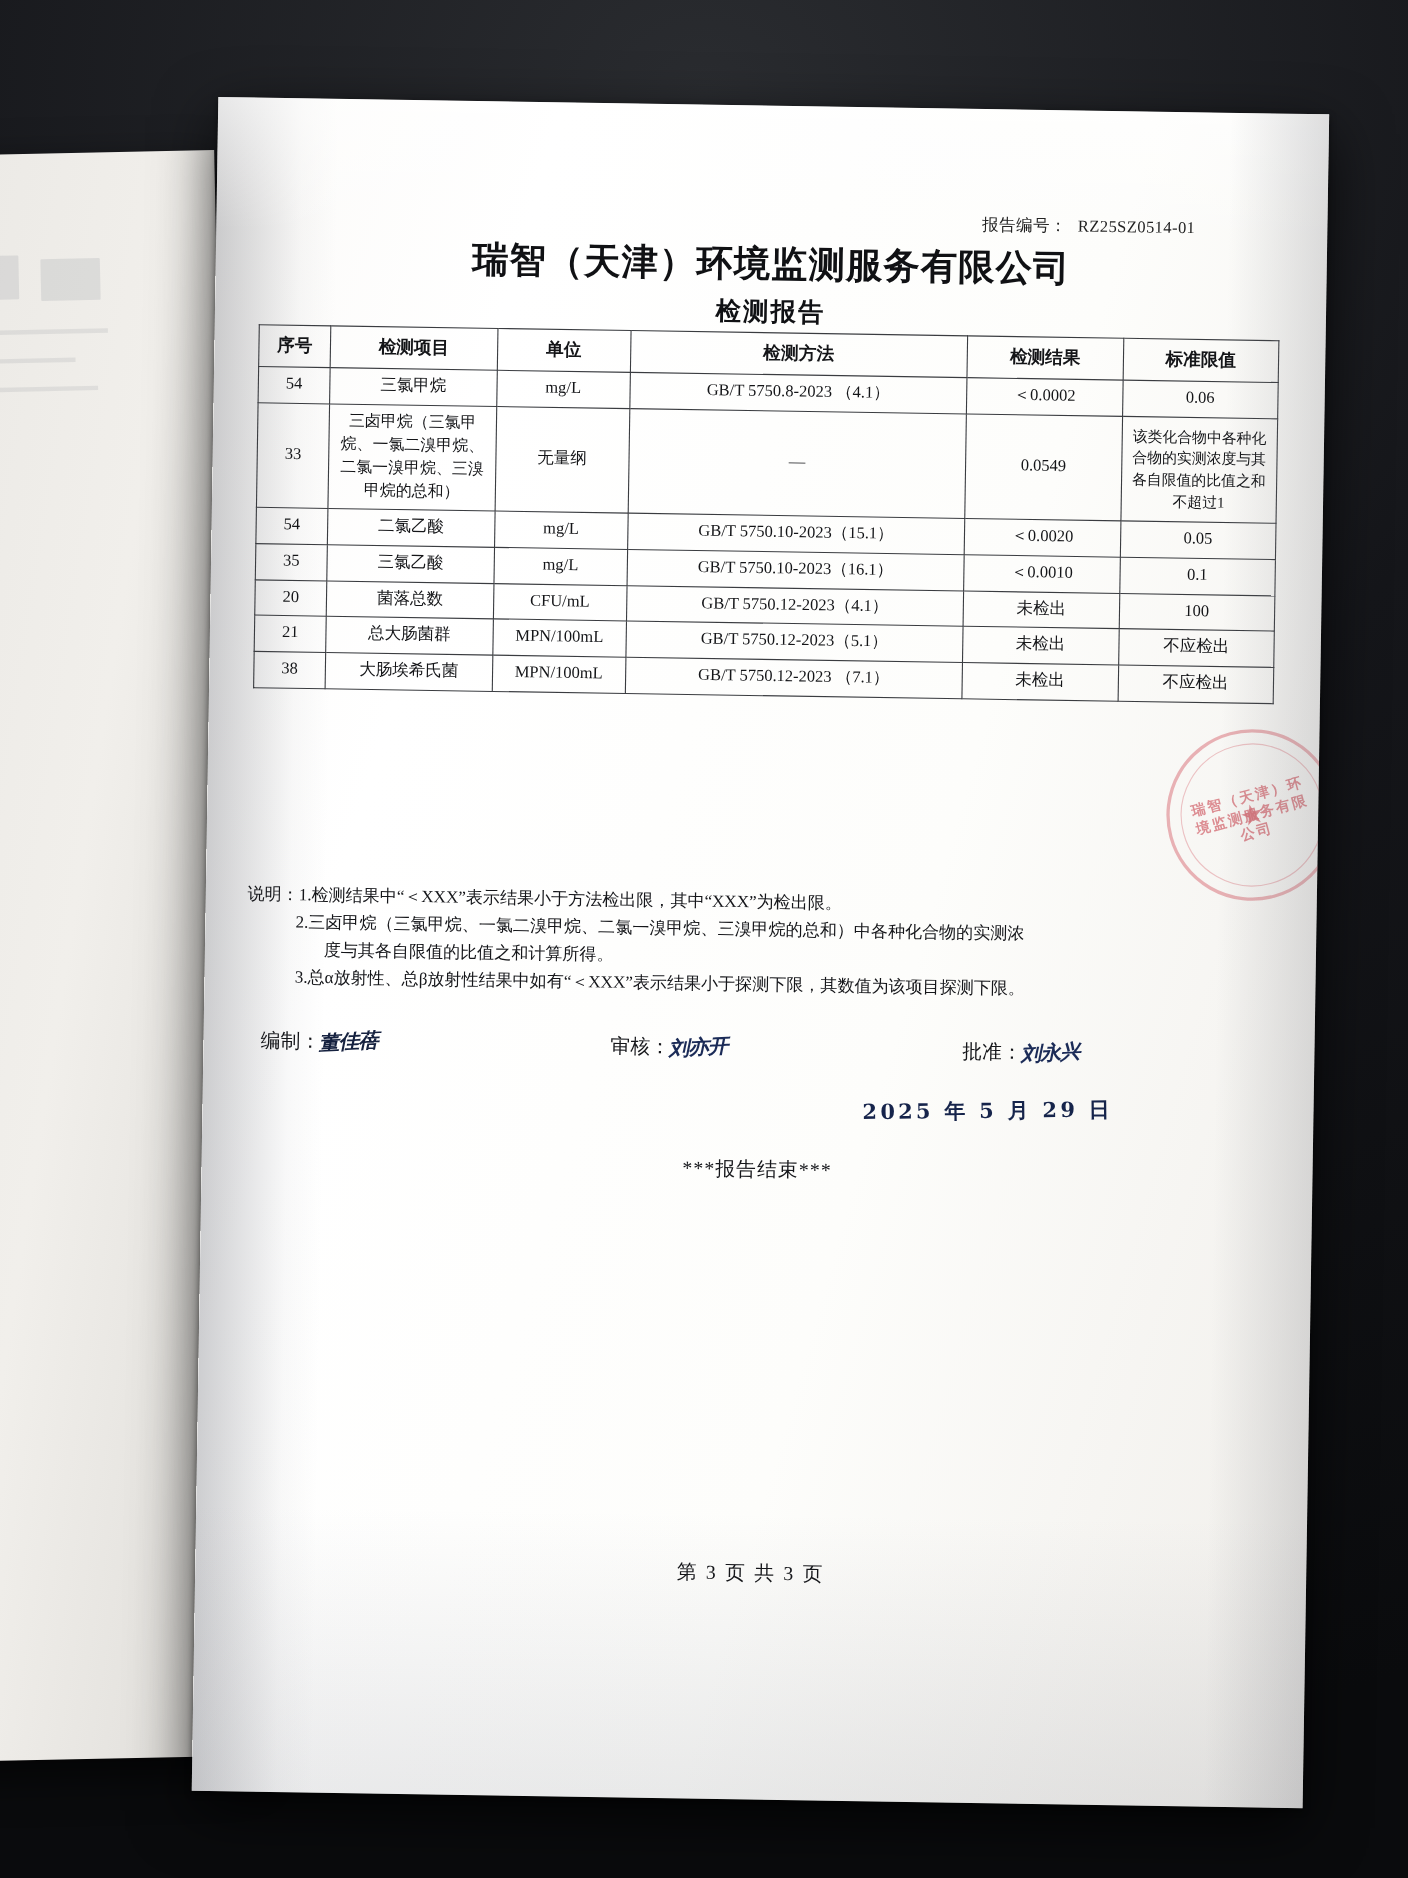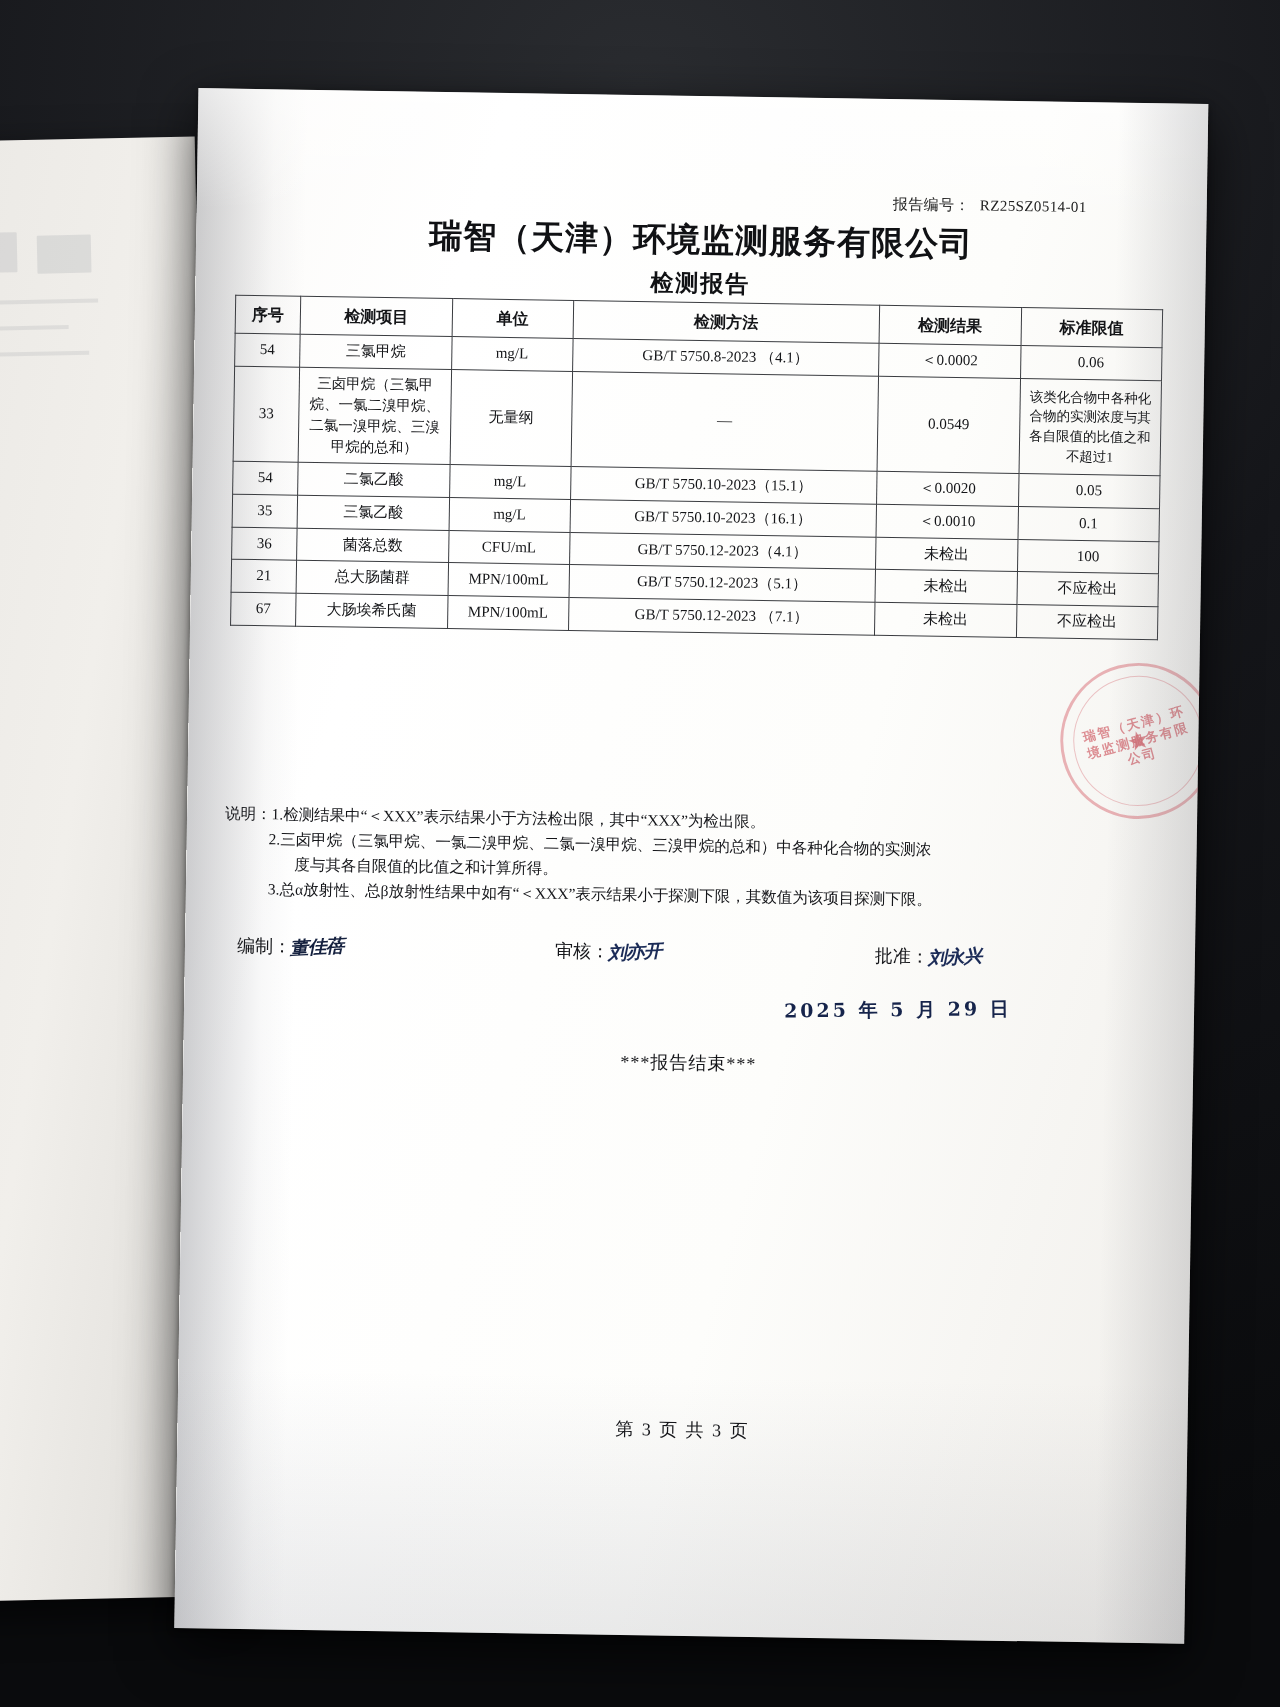--- a/index.html
+++ b/index.html
@@ -352,37 +352,37 @@
             </tr>
             <tr>
               <td>35</td>
               <td>三氯乙酸</td>
               <td>mg/L</td>
               <td>GB/T 5750.10-2023（16.1）</td>
               <td>＜0.0010</td>
               <td>0.1</td>
             </tr>
             <tr>
-              <td>36</td>
+              <td>20</td>
               <td>菌落总数</td>
               <td>CFU/mL</td>
               <td>GB/T 5750.12-2023（4.1）</td>
               <td>未检出</td>
               <td>100</td>
             </tr>
             <tr>
               <td>21</td>
               <td>总大肠菌群</td>
               <td>MPN/100mL</td>
               <td>GB/T 5750.12-2023（5.1）</td>
               <td>未检出</td>
               <td>不应检出</td>
             </tr>
             <tr>
-              <td>67</td>
+              <td>38</td>
               <td>大肠埃希氏菌</td>
               <td>MPN/100mL</td>
               <td>GB/T 5750.12-2023 （7.1）</td>
               <td>未检出</td>
               <td>不应检出</td>
             </tr>
           </tbody>
         </table>
 
         <div class="notes">

